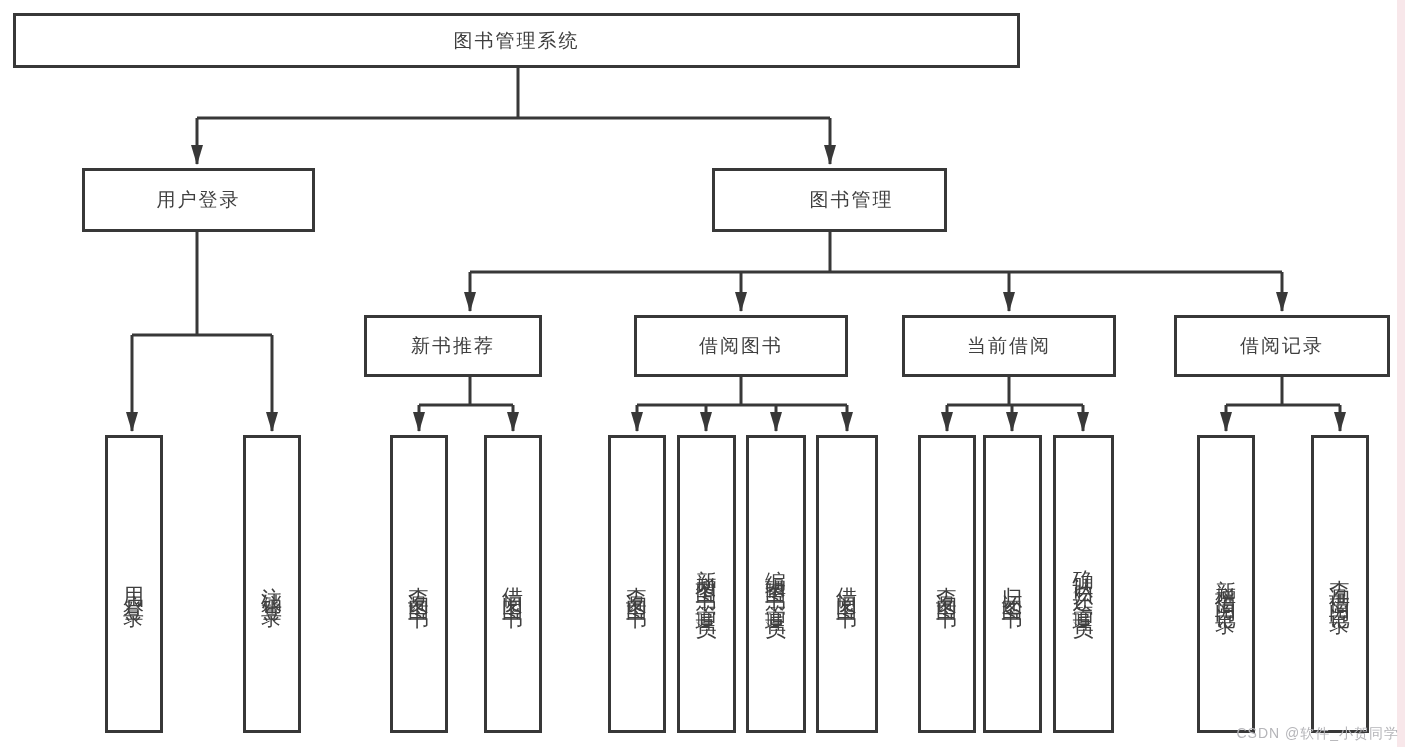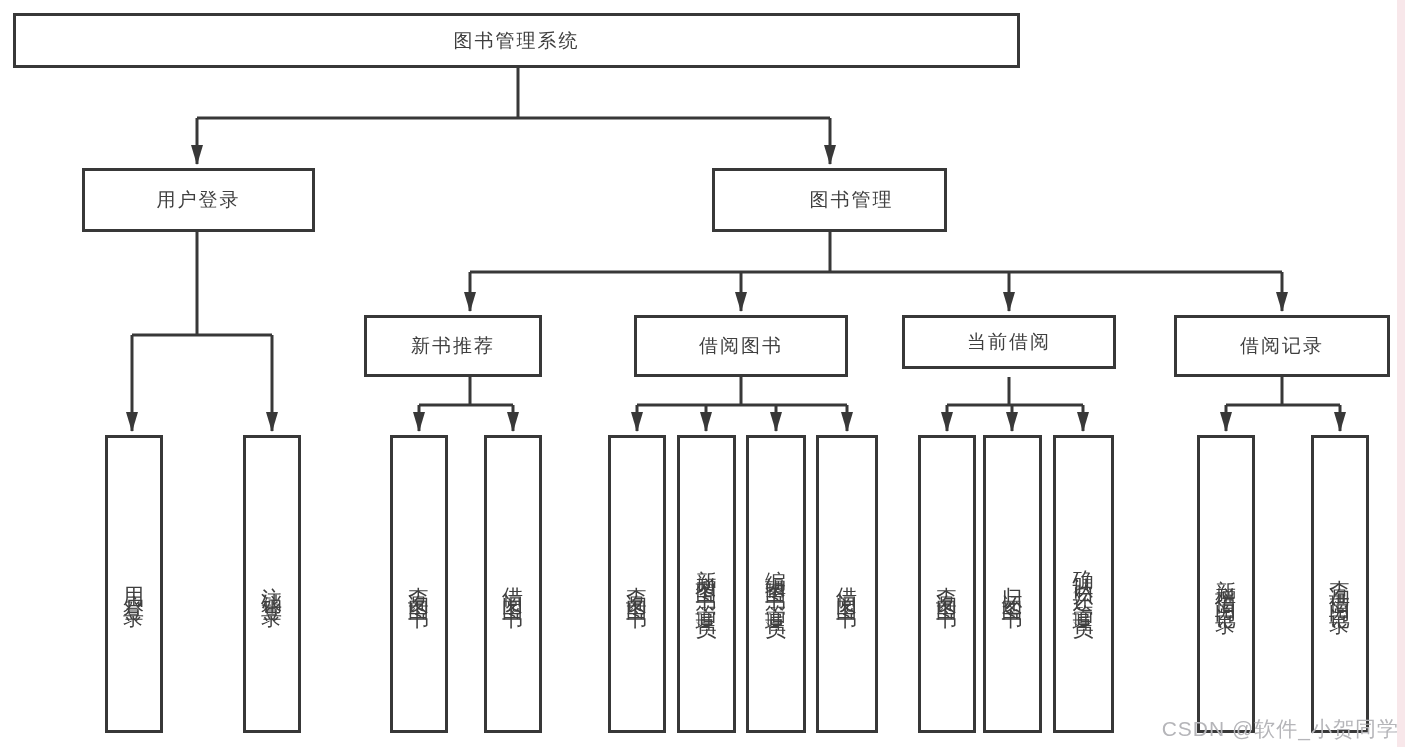--- a/index.html
+++ b/index.html
@@ -29,21 +29,21 @@
     line-height:1;
   }
   #connectors{position:absolute;left:0;top:0;z-index:1;}
   .box{z-index:2;}
   #edge-strip{
     position:absolute;right:0;top:0;width:8px;height:747px;
     background:#f8e7ea;z-index:3;
   }
   #watermark{
     position:absolute;right:6px;bottom:4px;
-    font-size:21px;color:#b5b5b9;letter-spacing:1px;
+    font-size:14px;color:#b5b5b9;letter-spacing:1px;
     z-index:4;white-space:nowrap;
   }
 </style>
 </head>
 <body>
 
 <div id="stage">
 
   <svg id="connectors" width="1405" height="747" viewBox="0 0 1405 747">
     <defs>
@@ -93,21 +93,21 @@
   <div class="box h-box" style="left:712px;top:168px;width:235px;height:64px;padding-left:44px;">
     <span>图书管理</span>
   </div>
 
   <div class="box h-box" style="left:364px;top:315px;width:178px;height:62px;">
     <span>新书推荐</span>
   </div>
   <div class="box h-box" style="left:634px;top:315px;width:214px;height:62px;">
     <span>借阅图书</span>
   </div>
-  <div class="box h-box" style="left:902px;top:315px;width:214px;height:54px;">
+  <div class="box h-box" style="left:902px;top:315px;width:214px;height:62px;">
     <span>当前借阅</span>
   </div>
   <div class="box h-box" style="left:1174px;top:315px;width:216px;height:62px;">
     <span>借阅记录</span>
   </div>
 
   <div class="box leaf" style="left:105px;top:435px;width:58px;height:298px;">
     <span class="vtext">用户登录</span>
   </div>
   <div class="box leaf" style="left:243px;top:435px;width:58px;height:298px;">

